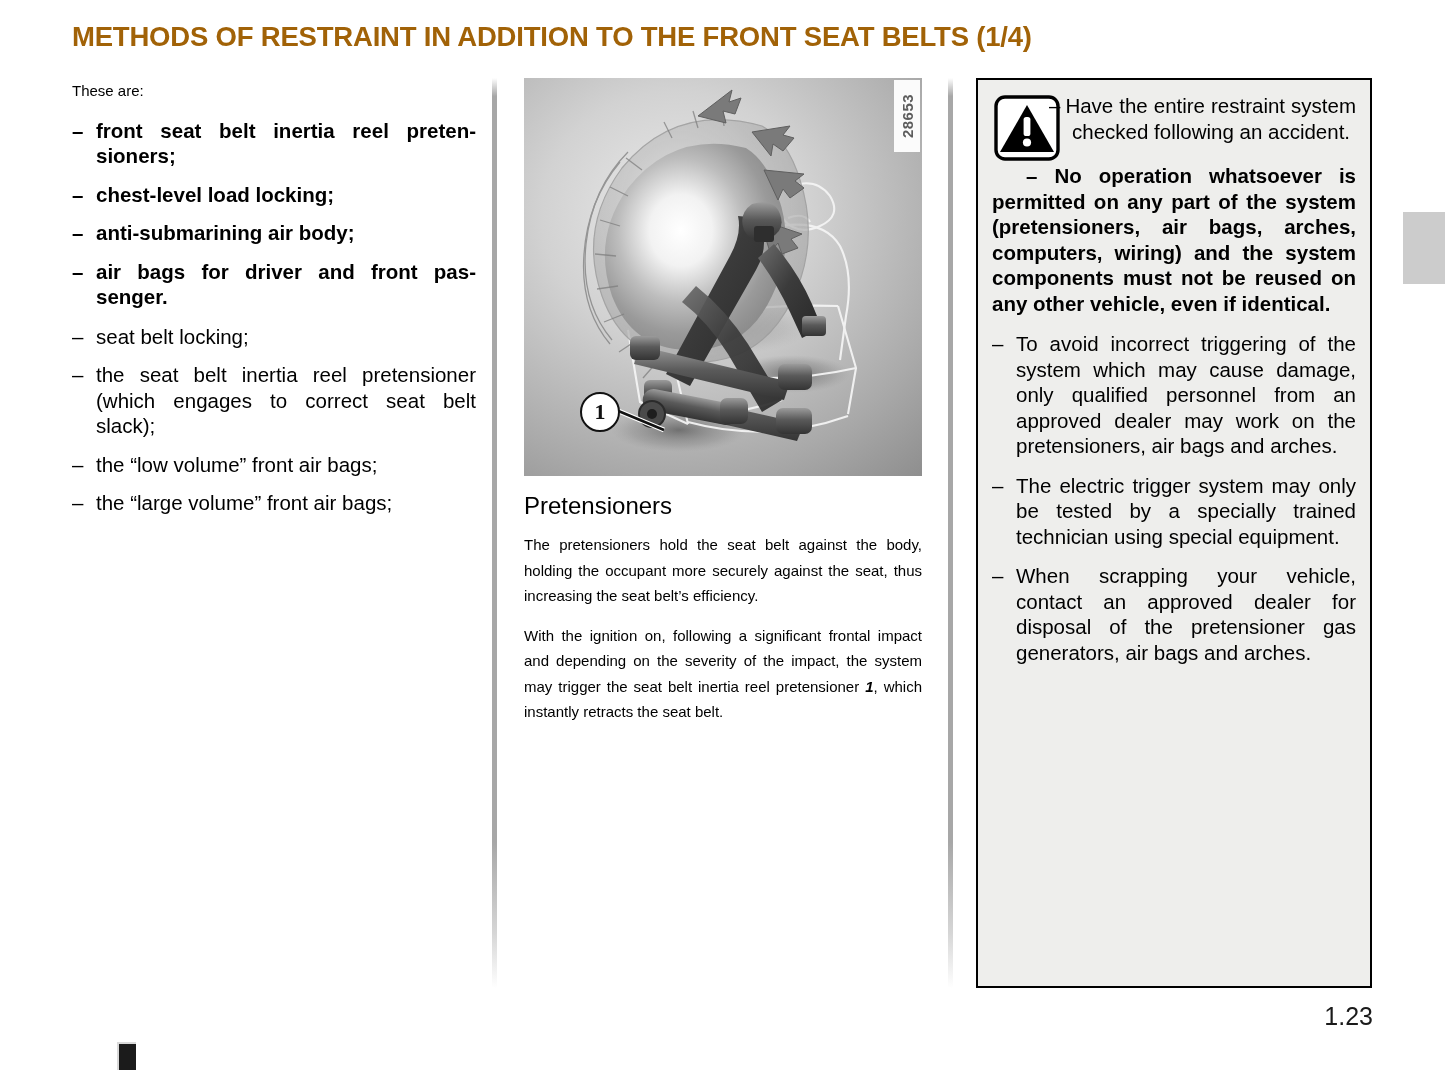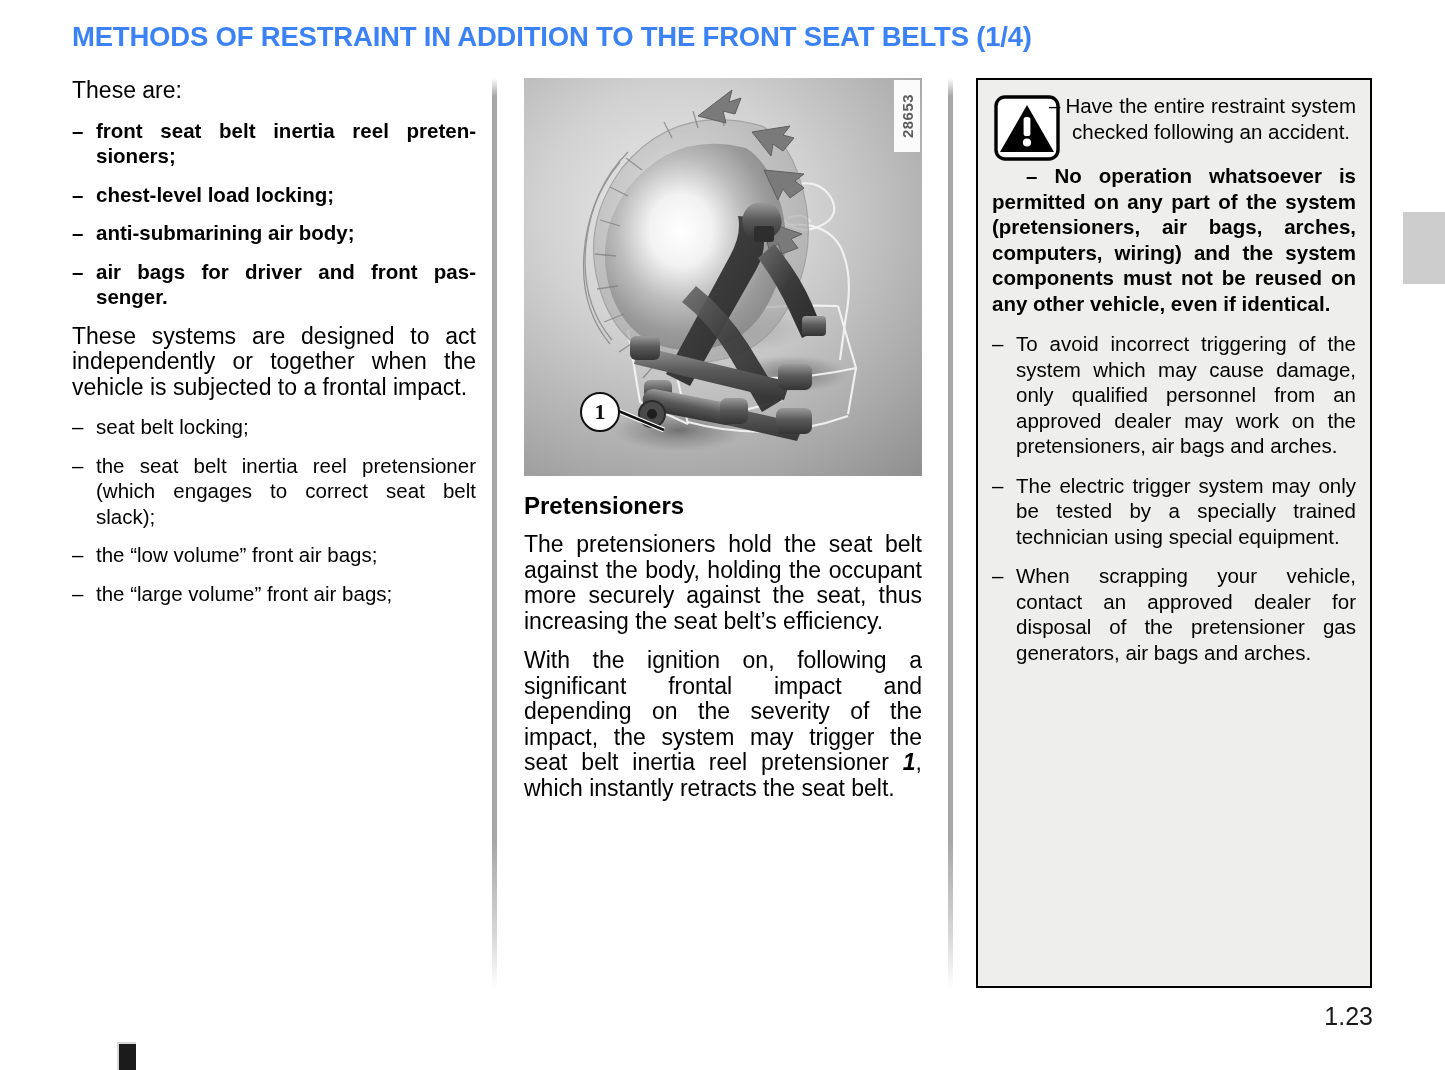--- a/index.html
+++ b/index.html
@@ -18,21 +18,21 @@
 
   
   .page-title {
     position: absolute;
     left: 72px;
     top: 21px;
     width: 1300px;
     font-size: 27.5px;
     font-weight: bold;
     letter-spacing: -0.2px;
-    color: #3b82f6;
+    color: #a16207;
     white-space: nowrap;
   }
 
   
   .edge-tab {
     position: absolute;
     left: 1403px;
     top: 212px;
     width: 42px;
     height: 72px;
@@ -52,21 +52,21 @@
   .divider-1 { left: 492px; }
   .divider-2 { left: 948px; }
 
   
   .col { position: absolute; }
   .col-left  { left: 72px;  top: 78px;  width: 404px; }
   .col-mid   { left: 524px; top: 78px;  width: 398px; }
 
   p.para {
     margin: 0 0 14px 0;
-    font-size: 23px;
+    font-size: 15px;
     line-height: 25.5px;
     text-align: justify;
     hyphens: none;
   }
   p.para.last { margin-bottom: 16px; }
 
   
   .bullet {
     display: flex;
     margin: 0 0 13px 0;
@@ -133,21 +133,21 @@
     align-items: center;
     justify-content: center;
     font-size: 22px;
     font-weight: bold;
     color: #111111;
     font-family: "Liberation Serif", serif;
   }
 
   .subhead {
     font-size: 24px;
-    font-weight: bold;
+    font-weight: normal;
     margin: 16px 0 12px 0;
     line-height: 28px;
   }
 
   
   .warn-box {
     position: absolute;
     left: 976px;
     top: 78px;
     width: 396px;
@@ -234,21 +234,20 @@
     <div class="bullet bold">
       <span class="dash">–</span>
       <span class="btext">anti-submarining air body;</span>
     </div>
     <div class="bullet bold">
       <span class="dash">–</span>
       <span class="btext">air bags for driver and front pas-senger.</span>
     </div>
   </div>
 
-  <p class="para">These systems are designed to act independently or together when the vehicle is subjected to a frontal impact.</p>
 
 
   <div class="list-group">
     <div class="bullet">
       <span class="dash">–</span>
       <span class="btext">seat belt locking;</span>
     </div>
     <div class="bullet">
       <span class="dash">–</span>
       <span class="btext">the seat belt inertia reel pretensioner (which engages to correct seat belt slack);</span>

